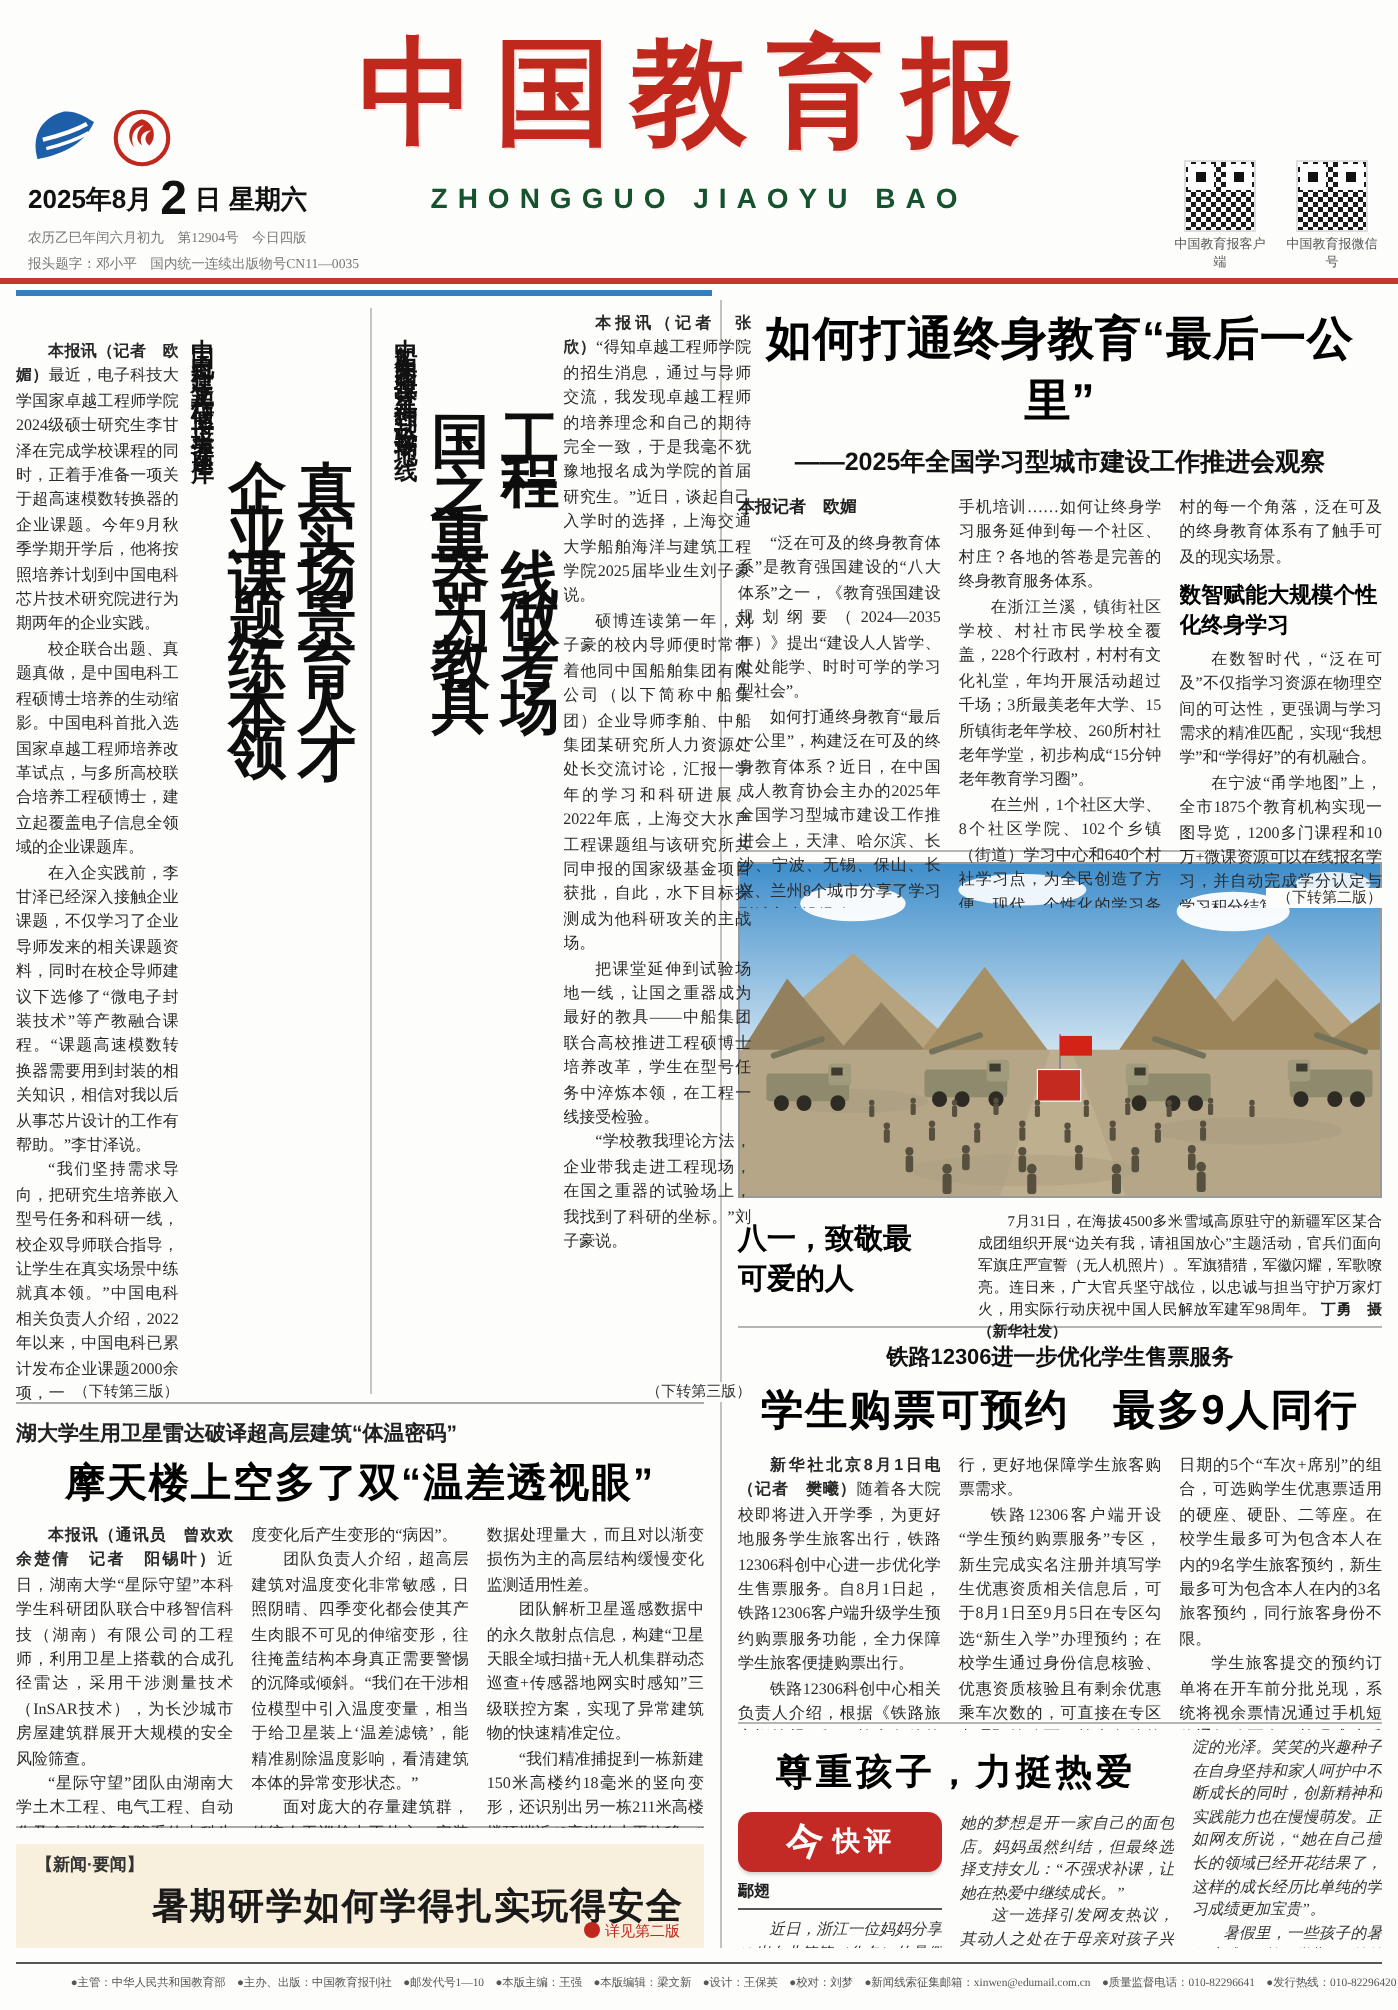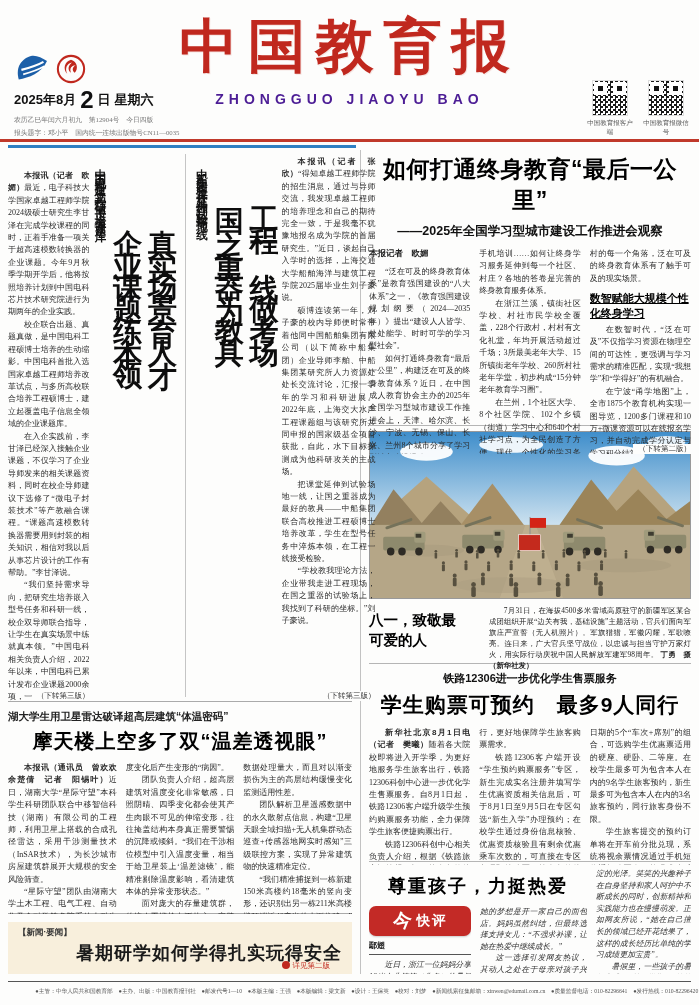--- a/index.html
+++ b/index.html
@@ -12,21 +12,21 @@
   .masthead { position:relative; height:142px; border-bottom:3px solid #c0392b; }
   .mh-left { position:absolute; left:14px; top:54px; width:230px; }
   .logos { display:flex; align-items:center; gap:6px; margin-bottom:4px; }
   .dateline { font-family:"Liberation Sans", sans-serif; font-weight:bold; font-size:13px; color:#111; display:flex; align-items:center; gap:4px; }
   .dateline .big-day { font-size:24px; line-height:1; }
   .mh-small { font-size:6.8px; color:#777; margin-top:3px; line-height:1.5; white-space:nowrap; }
   .mh-center { position:absolute; left:150px; right:150px; top:6px; text-align:center; }
   .mh-title { font-family:"DejaVu Serif", serif; font-weight:bold; font-size:58px; line-height:1.4;
               color:#c0281e; letter-spacing:10px; text-shadow:1px 1px 0 #d9867f33; white-space:nowrap; }
   .mh-pinyin { font-family:"Liberation Sans", sans-serif; font-weight:bold; font-size:14px;
-               letter-spacing:5px; color:#4c1d95; margin-top:4px; }
+               letter-spacing:5px; color:#14532d; margin-top:4px; }
   .mh-right { position:absolute; right:10px; top:80px; display:flex; gap:10px; }
   .qr-block { width:46px; text-align:center; }
   .qr { width:36px; height:36px; margin:0 auto; position:relative; border:1px solid #ddd;
         background: conic-gradient(#1a1a1a 25%, #fff 0 50%, #1a1a1a 0 75%, #fff 0) 0 0/5px 5px; }
   .qr::before, .qr::after { content:""; position:absolute; width:9px; height:9px; background:#111; border:2px solid #fff; box-shadow:inset 0 0 0 2px #fff, inset 0 0 0 4px #111; }
   .qr::before { left:1px; top:1px; } .qr::after { right:1px; top:1px; }
   .qr-label { font-size:6.5px; color:#555; margin-top:3px; line-height:1.35; }
   .blue-bar { position:absolute; left:8px; top:145px; width:348px; height:3px; background:#2f80c3; }
 
   
@@ -56,21 +56,21 @@
   .vart2 .vart-body { padding-top:6px; }
 
   
   .main-art { height:276px; border-bottom:1px solid #b5b5b5; padding-top:4px; position:relative; }
   .main-head { font-family:"Liberation Sans", sans-serif; font-weight:900; font-size:23px; letter-spacing:0.5px;
                text-align:center; color:#000; }
   .main-sub { font-family:"Liberation Sans", sans-serif; font-weight:bold; font-size:12.5px; text-align:center; margin-top:7px; color:#111; }
   .main-cols { display:flex; gap:9px; margin-top:8px; height:206px; }
   .main-cols .col { flex:1; }
   .byline-block { font-family:"Liberation Sans", sans-serif; font-weight:bold; font-size:8.5px; margin-bottom:6px; }
-  .subhead { font-family:"Liberation Sans", sans-serif; font-weight:900; font-size:11px; margin:6px 0 4px; color:#000; line-height:1.3;text-decoration:underline; }
+  .subhead { font-family:"Liberation Sans", sans-serif; font-weight:900; font-size:11px; margin:6px 0 4px; color:#000; line-height:1.3; }
 
   
   .photo-wrap { height:174px; padding-top:5px; }
   .photo-wrap svg { width:100%; height:168px; border:1px solid #999; display:block; }
   .caption { height:64px; display:flex; gap:24px; padding:5px 0 6px; border-bottom:1px solid #b5b5b5; }
   .cap-title { width:96px; font-family:"Liberation Sans", sans-serif; font-weight:900; font-size:14.5px; line-height:1.35; align-self:center; color:#000; }
   .cap-text { flex:1; font-size:7.4px; line-height:11px; text-align:justify; color:#222; text-indent:2em; }
   .cap-credit { font-weight:bold; font-family:"Liberation Sans", sans-serif; }
 
   
@@ -99,21 +99,21 @@
   .insar { height:212px; border-bottom:1px solid #aaa; padding-top:8px; }
   .i-kicker { font-family:"Liberation Sans", sans-serif; font-weight:bold; font-size:10.5px; text-align:left; color:#222; }
   .i-head { font-family:"Liberation Sans", sans-serif; font-weight:900; font-size:20px; text-align:center; margin-top:4px; color:#000; letter-spacing:1px; }
   .i-cols { display:flex; gap:9px; margin-top:7px; height:152px; }
   .i-cols .col { flex:1; }
 
   
   .newsbox { height:54px; margin-top:8px; background:#f8efdc; position:relative; padding:5px 10px; }
   .nb-label { font-family:"Liberation Sans", sans-serif; font-weight:bold; font-size:8.5px; color:#333; }
   .nb-title { font-family:"Liberation Sans", sans-serif; font-weight:900; font-size:18px; text-align:right; margin-top:2px; color:#1a1a1a; letter-spacing:1px; }
-  .nb-more { position:absolute; right:22px; bottom:5px; font-size:7.5px; color:#c0281e; display:flex; gap:3px; }
+  .nb-more { position:absolute; right:12px; bottom:5px; font-size:7.5px; color:#c0281e; display:flex; gap:3px; }
   .nb-more-icon { width:8px; height:8px; border-radius:50%; background:#c0281e; display:inline-block; }
 
   
   .footer { position:absolute; left:0; right:0; bottom:0; height:24px; border-top:1px solid #555; margin:0 8px; padding-top:5px; }
   .footer-line { font-size:6.2px; color:#555; text-align:center; white-space:nowrap; transform:scale(0.92); transform-origin:center; }
 </style>
 </head>
 <body>
 
 <div class="page">
@@ -326,21 +326,21 @@
             <use href="#sd" transform="translate(240,155) scale(1.25)"></use>
           <use href="#sd" transform="translate(110,167) scale(1.5)"></use>
             <use href="#sd" transform="translate(155,167) scale(1.5)"></use>
             <use href="#sd" transform="translate(200,167) scale(1.5)"></use>
             <use href="#sd" transform="translate(245,166) scale(1.5)"></use>
         </svg>
       </div>
       <div class="caption">
         <div class="cap-title">八一，致敬最可爱的人</div>
         <div class="cap-text">
-          <span>7月31日，在海拔4500多米雪域高原驻守的新疆军区某合成团组织开展“边关有我，基础设施”主题活动，官兵们面向军旗庄严宣誓（无人机照片）。军旗猎猎，军徽闪耀，军歌嘹亮。连日来，广大官兵坚守战位，以忠诚与担当守护万家灯火，用实际行动庆祝中国人民解放军建军98周年。</span>
+          <span>7月31日，在海拔4500多米雪域高原驻守的新疆军区某合成团组织开展“边关有我，请祖国放心”主题活动，官兵们面向军旗庄严宣誓（无人机照片）。军旗猎猎，军徽闪耀，军歌嘹亮。连日来，广大官兵坚守战位，以忠诚与担当守护万家灯火，用实际行动庆祝中国人民解放军建军98周年。</span>
           <span class="cap-credit">丁勇　摄（新华社发）</span>
         </div>
       </div>
 
       <div class="t12306">
         <div class="t-kicker">铁路12306进一步优化学生售票服务</div>
         <div class="t-head">学生购票可预约　最多9人同行</div>
         <div class="t-cols">
           <div class="col">
             <p class="para"><b class="byline-inline">新华社北京8月1日电（记者　樊曦）</b><span>随着各大院校即将进入开学季，为更好地服务学生旅客出行，铁路12306科创中心进一步优化学生售票服务。自8月1日起，铁路12306客户端升级学生预约购票服务功能，全力保障学生旅客便捷购票出行。</span></p>

